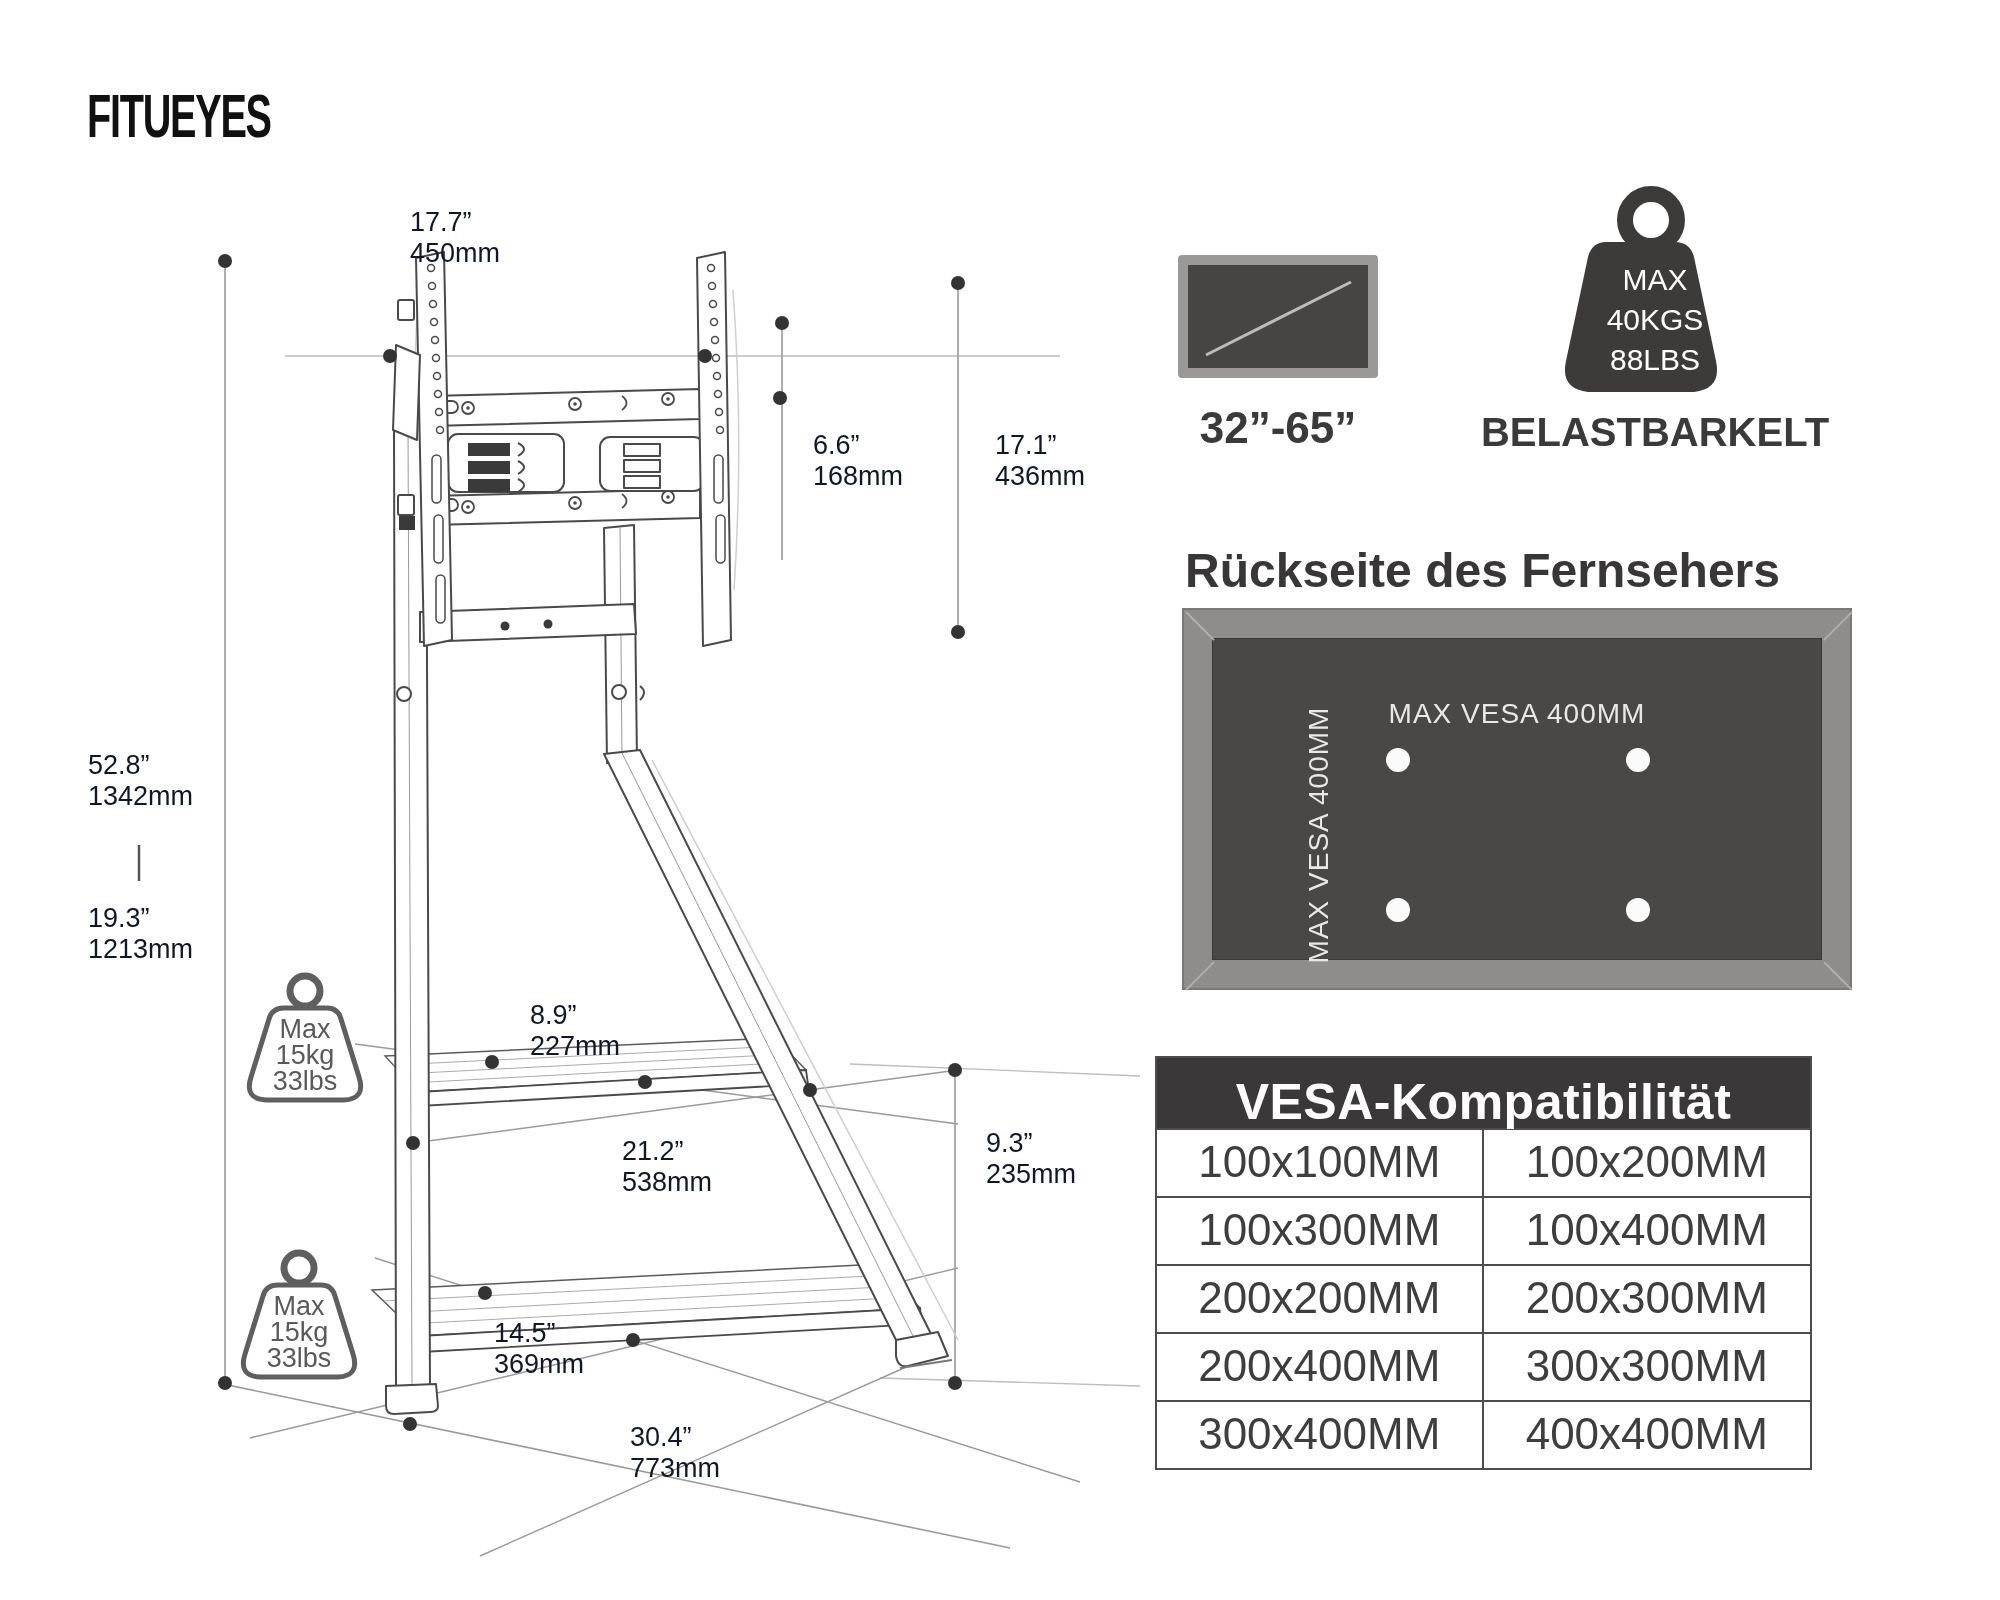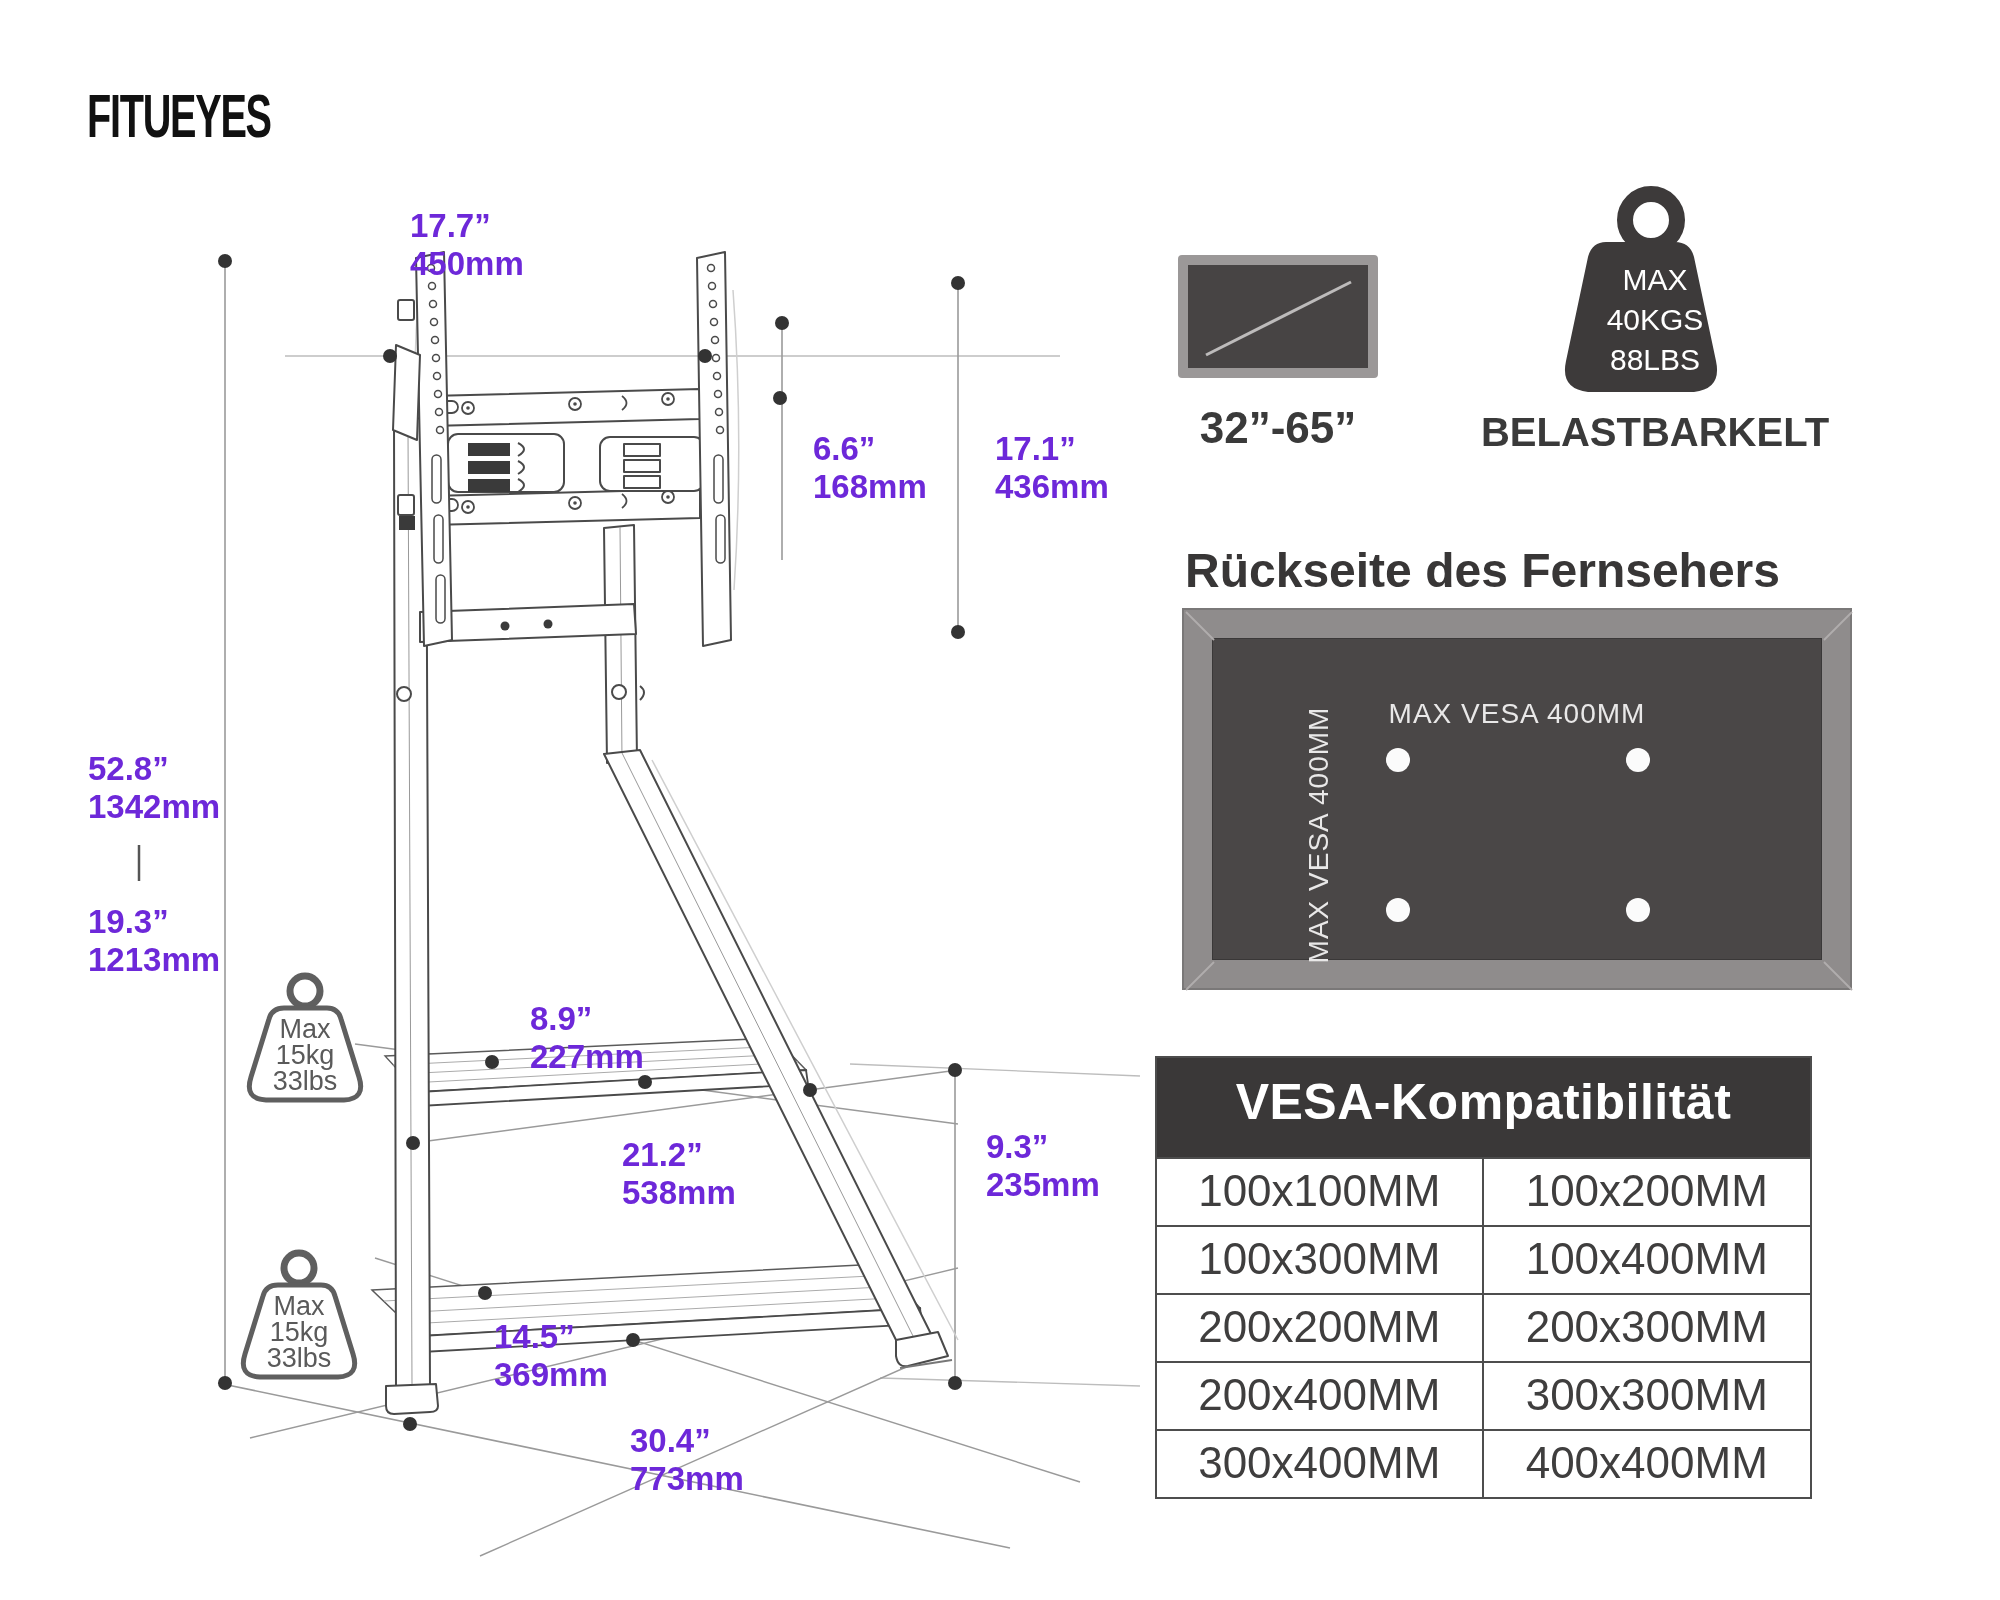--- a/index.html
+++ b/index.html
@@ -9,22 +9,22 @@
 
   
   .logo { position:absolute; left:87px; top:80px; font-size:62px; font-weight:bold;
           color:#111; letter-spacing:-2px; transform:scaleX(0.64); transform-origin:left top;
           white-space:nowrap; }
 
   
   #stand-svg { position:absolute; left:0; top:0; }
 
   
-  .dim { position:absolute; font-size:33px; color:#6d28d9; line-height:1.16;
-         white-space:nowrap;font-weight:bold; }
+  .dim { position:absolute; font-size:27px; color:#0f172a; line-height:1.16;
+         white-space:nowrap; }
   .dim span { display:block; }
 
   
   .badge-text { position:absolute; width:130px; text-align:center; font-size:27px;
                 color:#5a5a5a; line-height:26px; }
 
   
   .screen-icon { position:absolute; left:1178px; top:255px; width:200px; height:123px;
                  background:#9b9898; border-radius:4px; }
   .screen-icon .inner { position:absolute; left:10px; top:10px; right:10px; bottom:10px;
@@ -50,21 +50,21 @@
                   color:#e9e8e8; font-size:28px; letter-spacing:1px; }
   .vesa-v-label { position:absolute; left:-6px; top:210px; width:280px; height:30px;
                   text-align:center; color:#e9e8e8; font-size:28px; letter-spacing:1px;
                   transform:rotate(-90deg); }
   .vesa-dot { position:absolute; width:24px; height:24px; border-radius:50%; background:#fbfbfb; }
   .dot-tl { left:202px; top:138px; } .dot-tr { left:442px; top:138px; }
   .dot-bl { left:202px; top:288px; } .dot-br { left:442px; top:288px; }
 
   .vesa-table { position:absolute; left:1155px; top:1056px; width:657px;
                 border:2px solid #4d4d4d; background:#fff; }
-  .vesa-head { height:99px; background:#3a3838; color:#fff; font-size:50px; font-weight:bold;
+  .vesa-head { height:70px; background:#3a3838; color:#fff; font-size:50px; font-weight:bold;
                text-align:center; line-height:89px; letter-spacing:0.5px; }
   .vesa-row { display:grid; grid-template-columns:1fr 1fr; border-top:2px solid #4d4d4d; }
   .vesa-cell { height:66px; line-height:64px; text-align:center; font-size:44px; color:#3f3e3e; }
   .vesa-cell.left { border-right:2px solid #4d4d4d; }
 </style>
 </head>
 <body>
 
 <div id="canvas">
 

